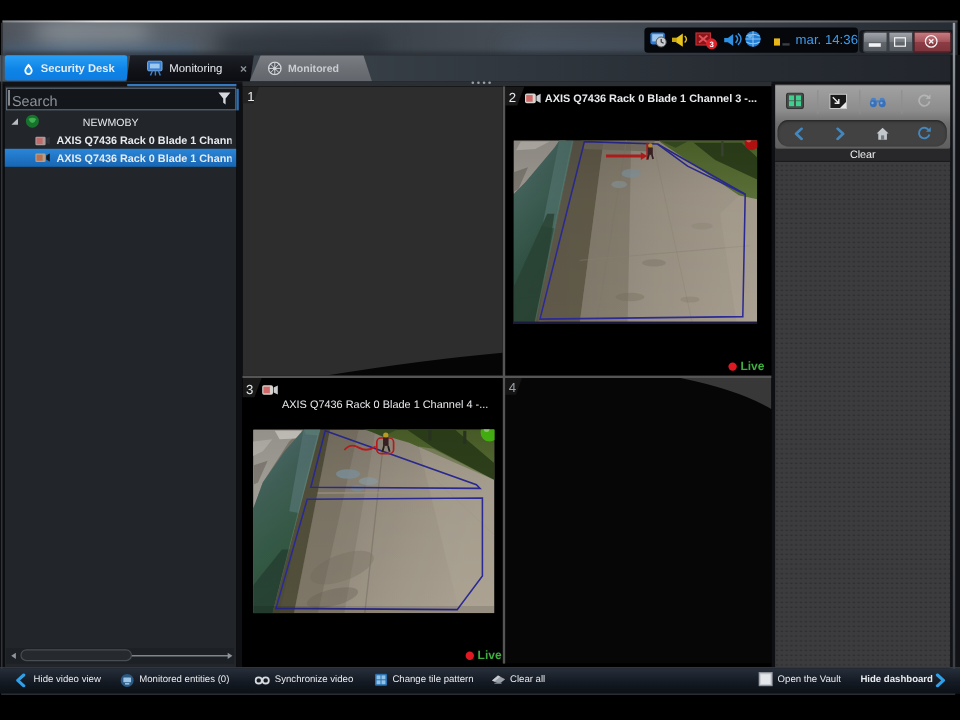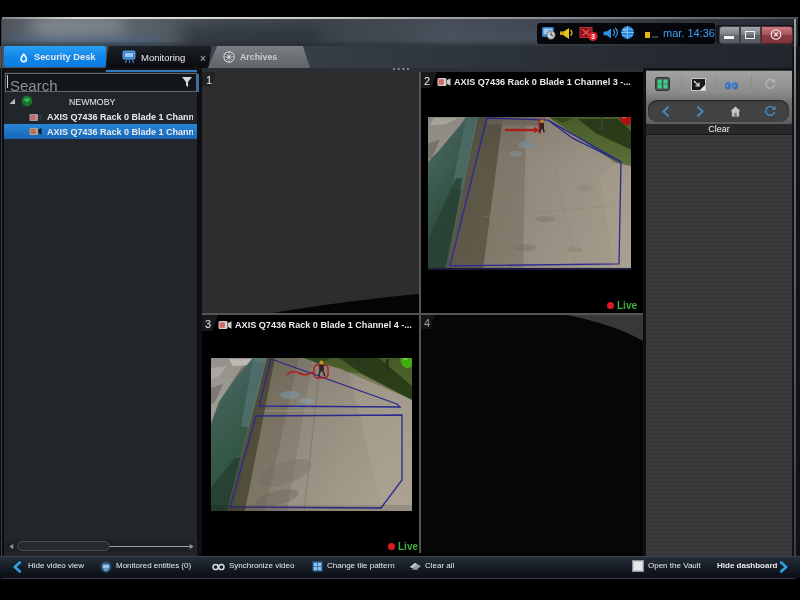--- a/index.html
+++ b/index.html
@@ -86,29 +86,29 @@
   <div class="abs" style="left:200px;top:53px;color:#8a9097;font-size:10px;font-weight:bold;font-family:'Liberation Sans',sans-serif;">×</div>
 
   <div class="abs" style="left:106px;top:70px;width:92px;height:2px;background:#3578be;"></div>
 
   <div class="abs" style="left:208px;top:46px;width:102px;height:22px;background:linear-gradient(#7b7e84,#6e7176 45%,#62656b);clip-path:polygon(9% 0,93% 0,100% 100%,0 100%);"></div>
   <svg class="abs" style="left:223px;top:51px;" width="12" height="12" viewBox="0 0 13 13">
     <circle cx="6.5" cy="6.5" r="5.6" fill="#55585e" stroke="#d2d5da" stroke-width="1.2"></circle>
     <circle cx="6.5" cy="6.5" r="1.6" fill="#d2d5da"></circle>
     <path d="M6.5 1 v11 M1 6.5 h11 M2.6 2.6 l7.8 7.8 M10.4 2.6 l-7.8 7.8" stroke="#d2d5da" stroke-width="0.9"></path>
   </svg>
-  <div class="abs" style="left:240px;top:52px;font-weight:bold;font-size:8.8px;color:#caced3;font-family:'Liberation Sans',sans-serif;">Archives</div>
+  <div class="abs" style="left:240px;top:52px;font-weight:bold;font-size:8.8px;color:#caced3;font-family:'Liberation Sans',sans-serif;">Monitored</div>
 
   <div class="abs" style="left:0;top:70px;width:4px;height:486px;background:#0b0d10;"></div>
 
   <div class="abs" style="left:4px;top:72px;width:193px;height:484px;background:#22262b;"></div>
 
   <div class="abs" style="left:5px;top:73px;width:190px;height:17px;background:#13161a;border:1px solid #5f6974;"></div>
   <div class="abs" style="left:7px;top:75px;width:1px;height:13px;background:#cfd4d9;"></div>
-  <div class="abs" style="left:10px;top:77px;color:#8b9199;font-size:15px;font-family:'Liberation Sans',sans-serif;">Search</div>
+  <div class="abs" style="left:10px;top:77px;color:#8b9199;font-size:12px;font-family:'Liberation Sans',sans-serif;">Search</div>
   <svg class="abs" style="left:181px;top:76px;" width="12" height="12" viewBox="0 0 12 12">
     <path d="M1 1 h10 l-4 5 v5 l-2 -1.4 v-3.6 z" fill="#d4d8dd"></path>
   </svg>
 
   <svg class="abs" style="left:8px;top:97px;" width="8" height="8" viewBox="0 0 8 8">
     <path d="M7 1.5 v5.5 h-5.5 z" fill="#b9bdc3"></path>
   </svg>
   <svg class="abs" style="left:21px;top:95px;" width="12" height="12" viewBox="0 0 12 12">
     <circle cx="6" cy="6" r="5.4" fill="#17732c"></circle>
     <path d="M2.8 4.2 q3.2 -2.2 6.4 0 q-0.9 2.7 -3.2 3.2 q-2.3 -0.5 -3.2 -3.2z" fill="#3fae52"></path>
@@ -257,21 +257,21 @@
   <div class="abs" style="left:202px;top:315px;width:217px;height:238px;background:#000;"></div>
   <svg class="abs" style="left:202px;top:315px;" width="20" height="18" viewBox="0 0 20 18">
     <path d="M0 0 h16 l-6 16 h-10 z" fill="#191919"></path>
     <text x="3" y="13" font-size="11" fill="#e8ebee" font-family="Liberation Sans">3</text>
   </svg>
   <svg class="abs" style="left:218px;top:320px;" width="14" height="10" viewBox="0 0 14 10">
     <rect x="0.5" y="1" width="9" height="8" rx="1.5" fill="#d8d3cd"></rect>
     <rect x="1.5" y="2.2" width="5.4" height="5.6" fill="#d06a6a"></rect>
     <path d="M10 3 l3.5 -1.8 v7.6 l-3.5 -1.8 z" fill="#caccd0"></path>
   </svg>
-  <div class="abs txt" style="left:235px;top:320px;font-weight:bold;font-size:9.1px;">AXIS Q7436 Rack 0 Blade 1 Channel 4 -...</div>
+  <div class="abs txt" style="left:235px;top:332px;font-weight:normal;font-size:9.1px;">AXIS Q7436 Rack 0 Blade 1 Channel 4 -...</div>
 
   <svg class="abs" style="left:211px;top:358px;filter:blur(0.45px);" width="201" height="153" viewBox="0 0 201 153">
     <defs>
       <linearGradient id="concB" x1="0" y1="0" x2="1" y2="0.25">
         <stop offset="0" stop-color="#8b8375"></stop>
         <stop offset="0.45" stop-color="#a59d8f"></stop>
         <stop offset="0.75" stop-color="#b3aa9a"></stop>
         <stop offset="1" stop-color="#bcb3a3"></stop>
       </linearGradient>
       <linearGradient id="wallB" x1="0" y1="0" x2="0.3" y2="1">

